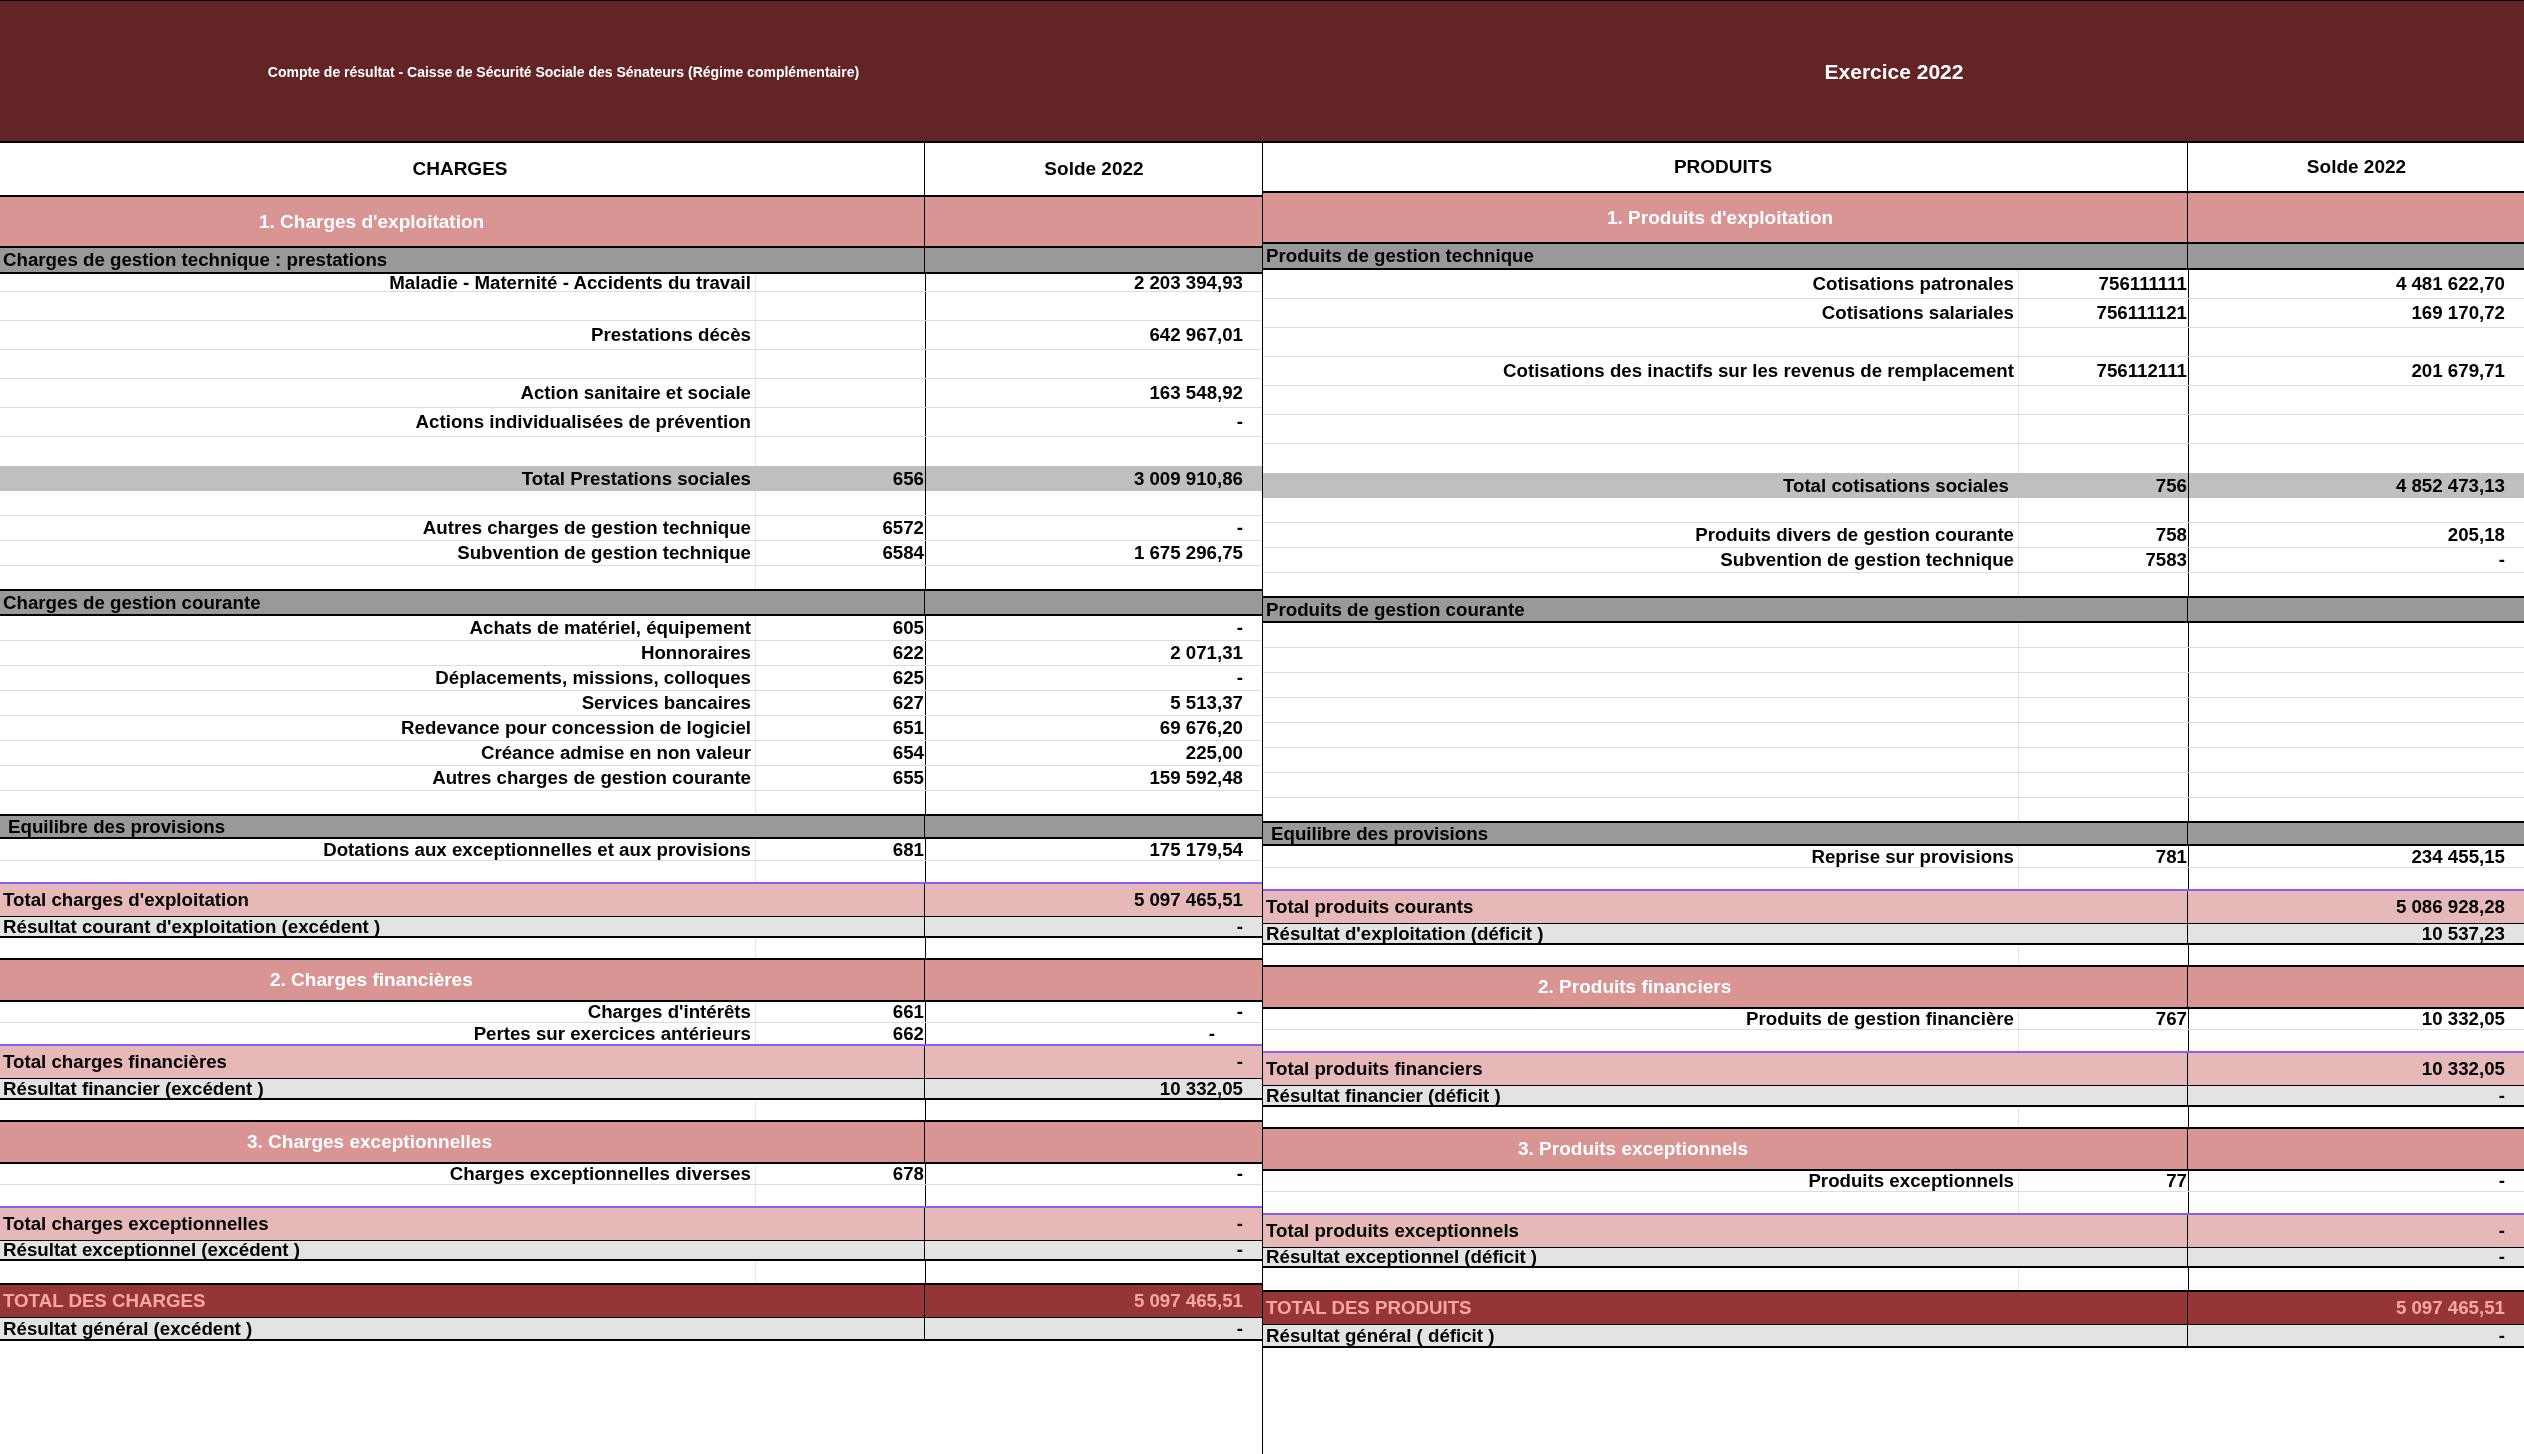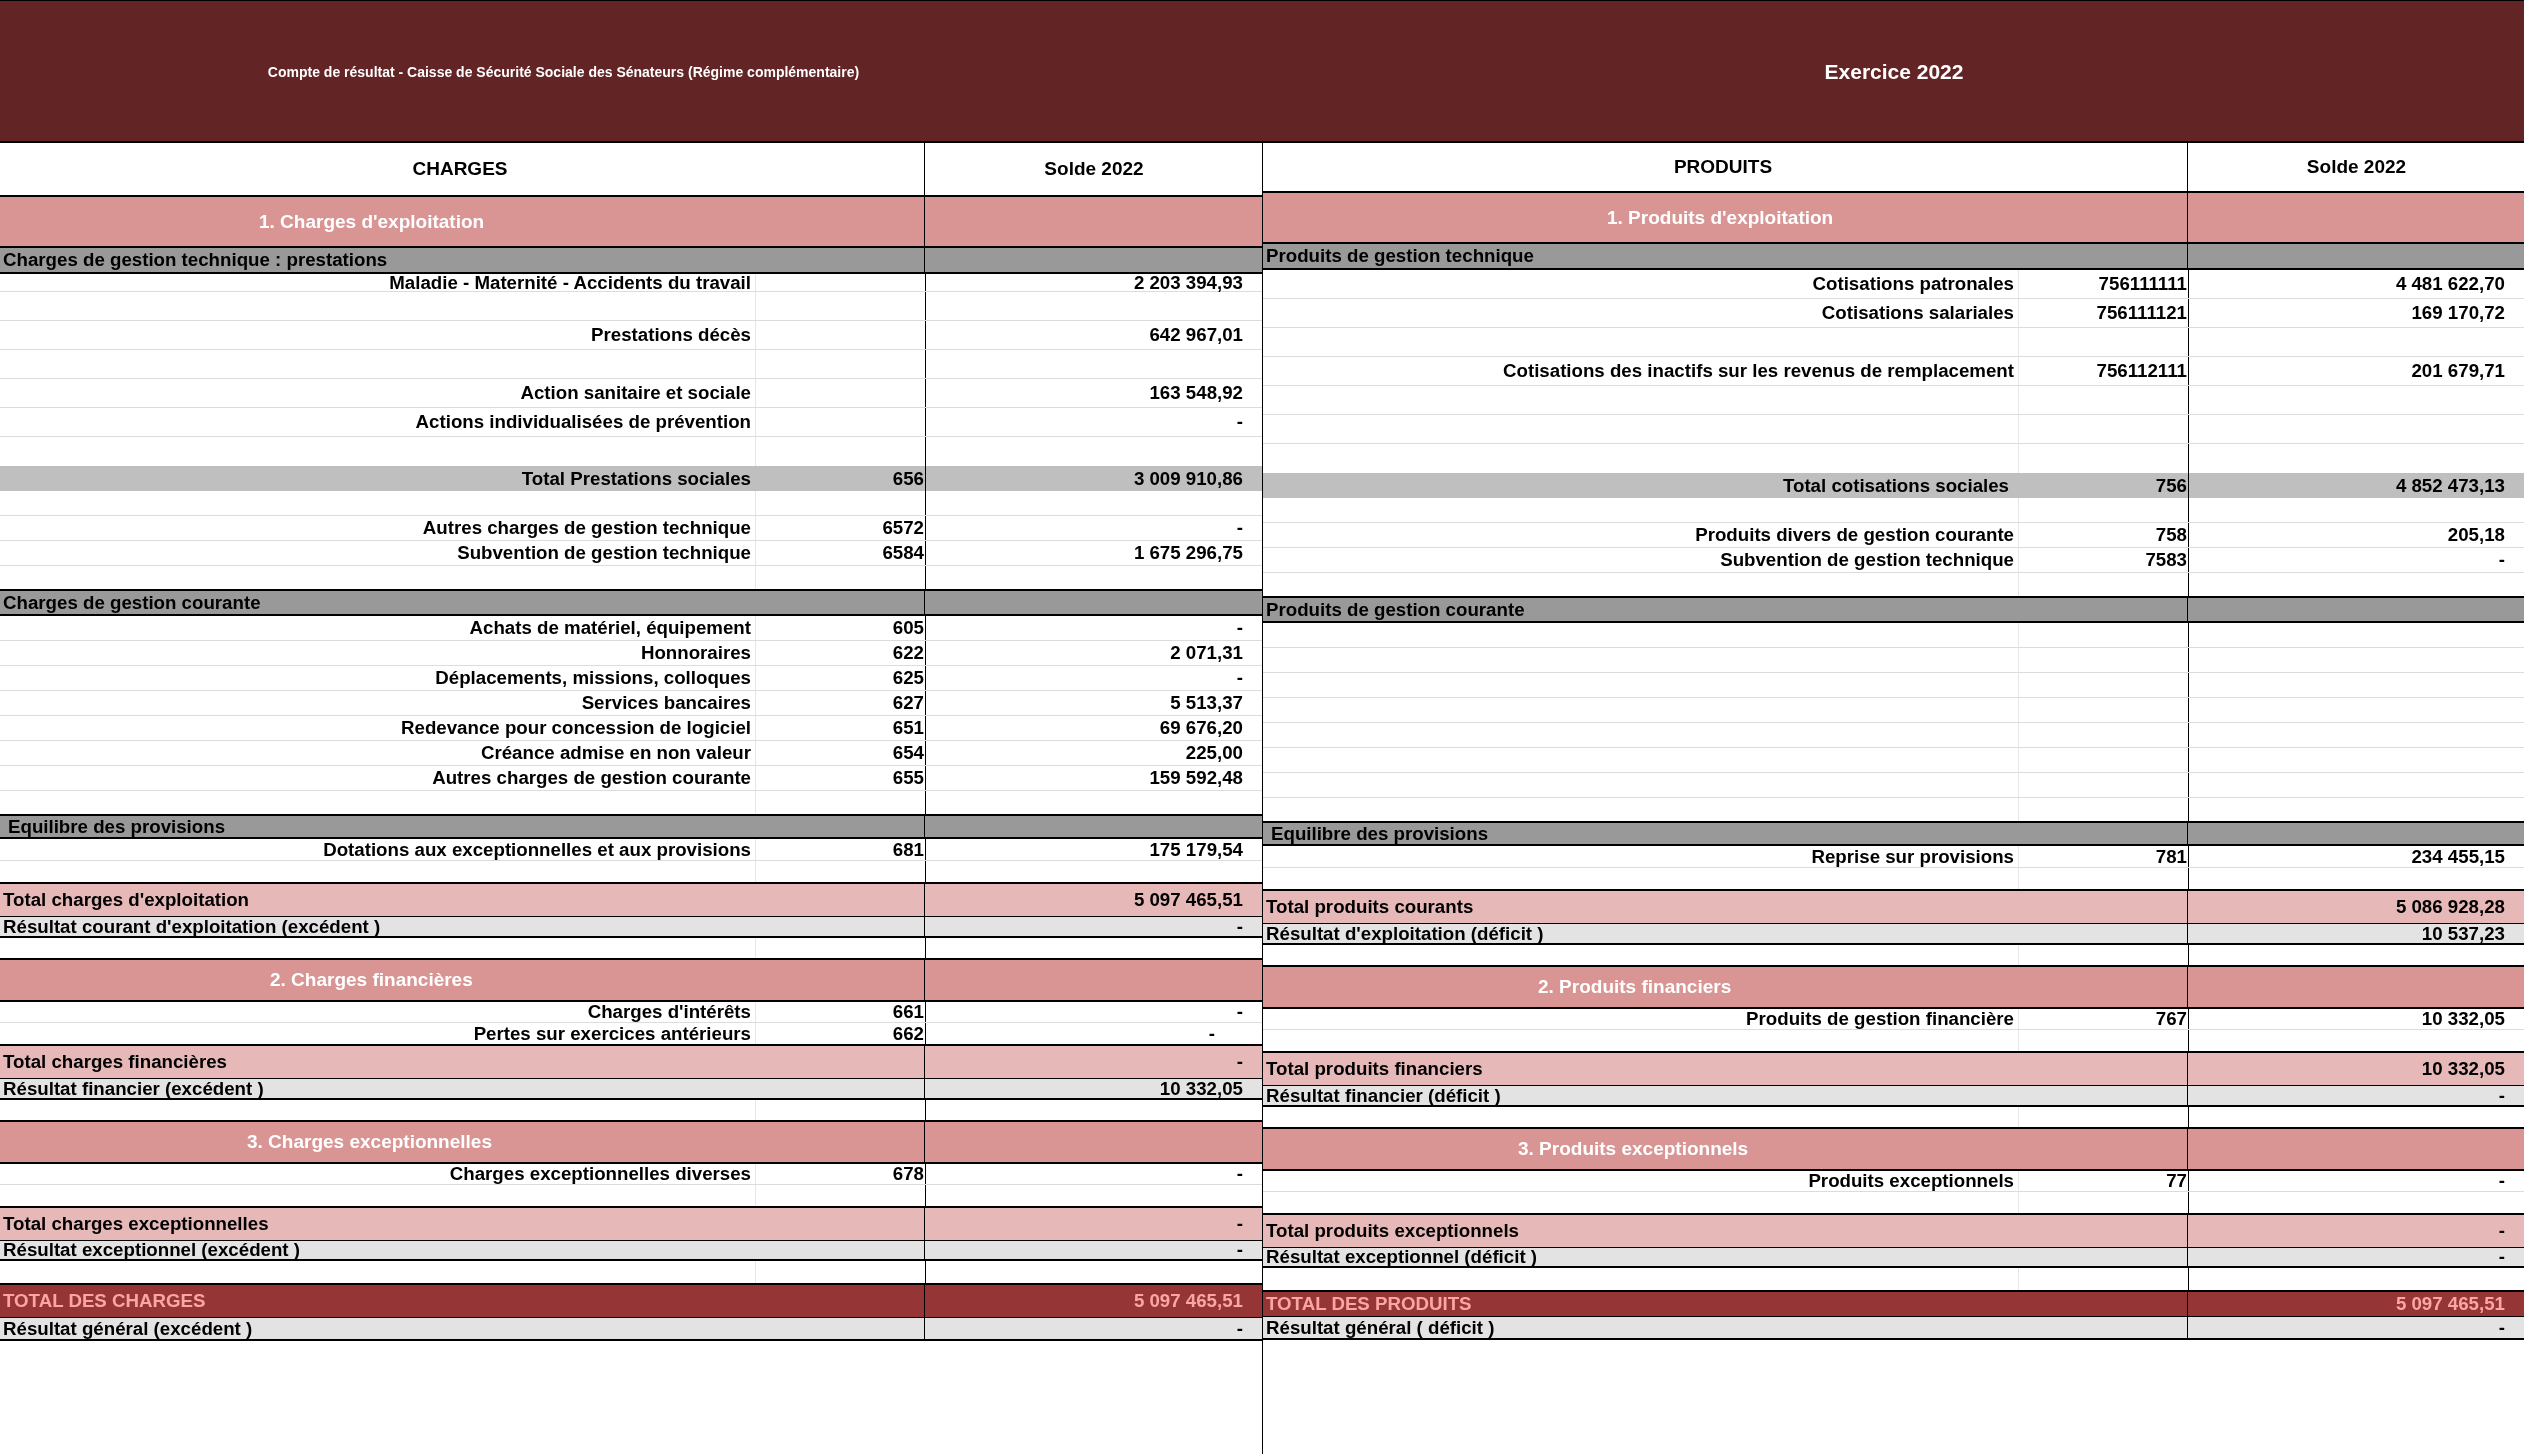--- a/index.html
+++ b/index.html
@@ -19,21 +19,21 @@
   .row.line { border-bottom: 1.5px solid #dcdcdc; }
   .hdr { background: #fff; border-top: 2px solid #000; border-bottom: 2px solid #000; }
   .hdr > .c-label { width: 924px; justify-content: center; font-size: 19px; }
   .hdr > .c-val { justify-content: center; padding-right: 0; font-size: 19px; }
   .sec { background: #d99594; color: #fff; border-bottom: 2px solid #000; }
   .sec > .c-label { width: 924px; justify-content: flex-start; font-weight: bold; font-size: 19px; }
   .grp { background: #999999; border-bottom: 2px solid #000; }
   .grp > .c-label { width: 924px; justify-content: flex-start; padding-left: 3px; }
   .sub { background: #bfbfbf; }
   .sub > .c-code { border-left: none; }
-  .tot { background: #e6b8b7; border-top: 2px solid #000000; }
+  .tot { background: #e6b8b7; border-top: 2px solid #8b5cf6; }
   .tot > .c-label { width: 924px; justify-content: flex-start; padding-left: 3px; }
   .res { background: #e3e3e3; border-top: 1px solid #000; border-bottom: 2px solid #000; }
   .res > .c-label { width: 924px; justify-content: flex-start; padding-left: 3px; }
   .grand { background: #963536; color: #fca5a5; border-top: 2px solid #000; }
   .grand > .c-label { width: 924px; justify-content: flex-start; padding-left: 3px; }
   .grand > .c-val { border-left: 1px solid #000; }
   .bottom-res { background: #e3e3e3; border-top: 1px solid #000; border-bottom: 2px solid #000; }
   .bottom-res > .c-label { width: 924px; justify-content: flex-start; padding-left: 3px; }
   .blank-thick { border-bottom: 2px solid #000; }
   .indent-eq > .c-label { padding-left: 8px; }
@@ -461,21 +461,21 @@
       </div>
     <div class="row res" style="height:21px">
         <div class="c-label">Résultat exceptionnel (déficit )</div>
         <div class="c-val">-</div>
       </div>
     <div class="row" style="height:22px">
         <div class="c-label"></div>
         <div class="c-code"></div>
         <div class="c-val"></div>
       </div>
-    <div class="row grand" style="height:26px">
+    <div class="row grand" style="height:34px">
         <div class="c-label">TOTAL DES PRODUITS</div>
         <div class="c-val">5 097 465,51</div>
       </div>
     <div class="row bottom-res" style="height:24px">
         <div class="c-label">Résultat général ( déficit )</div>
         <div class="c-val">-</div>
       </div>
   </div>
 
   <div style="position:absolute; left:1262px; top:141px; width:1px; height:1313px; background:#000;"></div>

